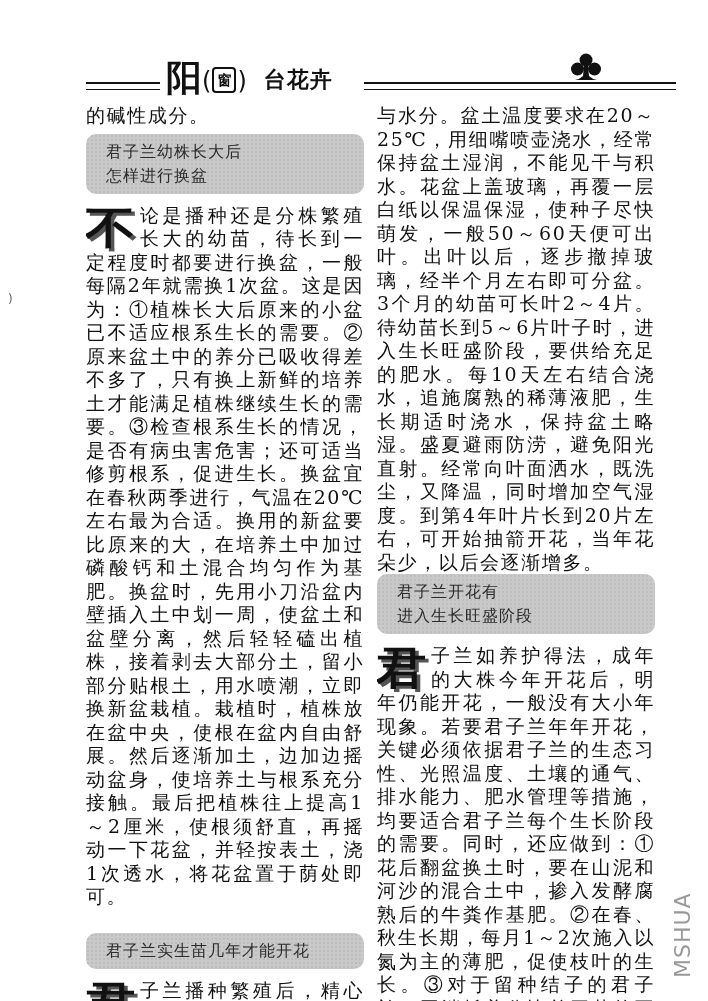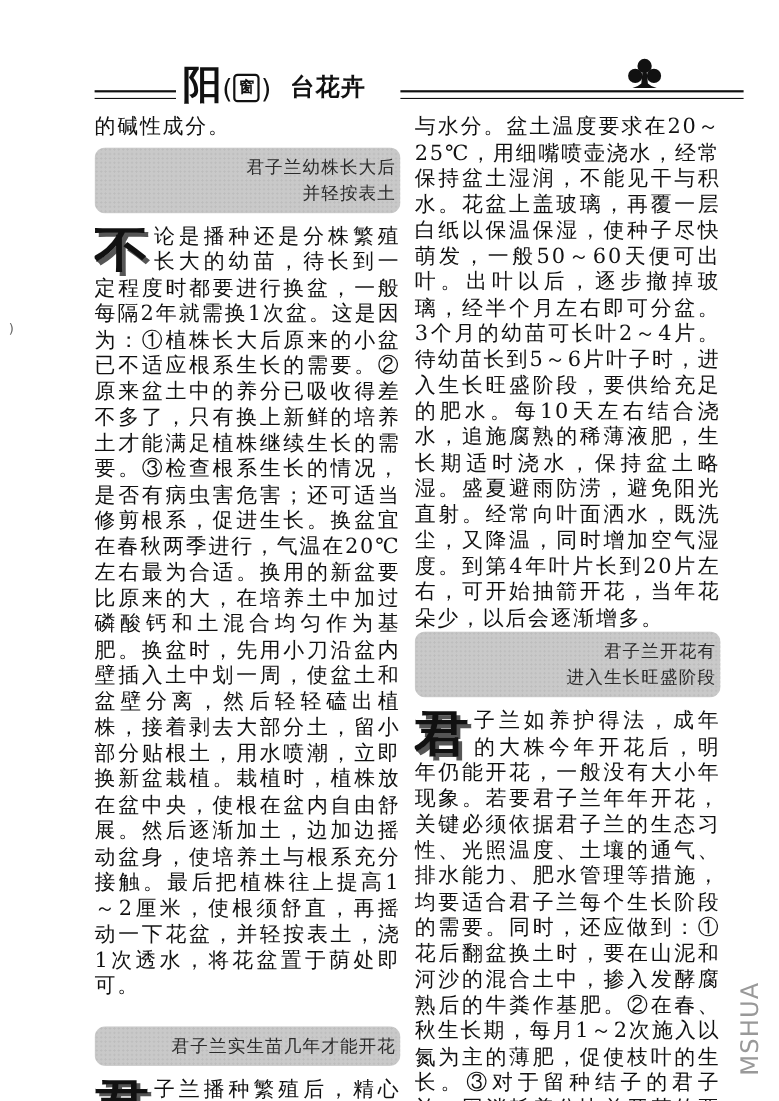--- a/index.html
+++ b/index.html
@@ -28,22 +28,22 @@
   .col-left { left: 86px; }
   .col-right { left: 377px; }
 
   .para { font-size: 19px; line-height: 23.5px; letter-spacing: 1.6px; text-align: justify; margin: 0; word-break: break-all; }
   .para.cont { }
 
   .section-title {
     background: #c9c9c9;
     background-image: radial-gradient(#bdbdbd 1px, transparent 1px);
     background-size: 4px 4px;
-    border-radius: 10px; margin: 6px 0 10px 0; padding: 6px 4px;
-    text-align: right; font-family: "DejaVu Sans", sans-serif; font-size: 16px; line-height: 24px; color: #2a2a2a; letter-spacing: 1px;
+    border-radius: 10px; margin: 6px 0 10px 0; padding: 6px 20px;
+    text-align: left; font-family: "DejaVu Sans", sans-serif; font-size: 16px; line-height: 24px; color: #2a2a2a; letter-spacing: 1px;
   }
 
   .dropcap-wrap { overflow: hidden; }
   .dropcap {
     float: left; width: 48px; height: 44px; margin: 2px 6px 0 0;
     font-family: "DejaVu Sans", sans-serif; font-weight: 900; font-size: 44px; line-height: 44px; text-align: center;
     color: #111; text-shadow: 3px 3px 0 #555; transform: scaleX(1.15);
   }
 
   .side-mark { position: absolute; left: 8px; top: 292px; font-size: 12px; color: #666; font-family: "DejaVu Sans", sans-serif; }
@@ -74,21 +74,21 @@
       <circle cx="26.5" cy="17" r="6.5" fill="#111"></circle>
       <path d="M16 14 L20 14 L21 24 Q24 27 29 28 L7 28 Q12 27 15 24 Z" fill="#111"></path>
     </svg>
   </div>
 
   <div class="col col-left">
     <p class="para cont">的碱性成分。</p>
 
     <div class="section-title">
       <div>君子兰幼株长大后</div>
-      <div>并轻按表土</div>
+      <div>怎样进行换盆</div>
     </div>
     <div class="dropcap-wrap">
       <span class="dropcap">不</span>
       <p class="para">论是播种还是分株繁殖长大的幼苗，待长到一定程度时都要进行换盆，一般每隔2年就需换1次盆。这是因为：①植株长大后原来的小盆已不适应根系生长的需要。②原来盆土中的养分已吸收得差不多了，只有换上新鲜的培养土才能满足植株继续生长的需要。③检查根系生长的情况，是否有病虫害危害；还可适当修剪根系，促进生长。换盆宜在春秋两季进行，气温在20℃左右最为合适。换用的新盆要比原来的大，在培养土中加过磷酸钙和土混合均匀作为基肥。换盆时，先用小刀沿盆内壁插入土中划一周，使盆土和盆壁分离，然后轻轻磕出植株，接着剥去大部分土，留小部分贴根土，用水喷潮，立即换新盆栽植。栽植时，植株放在盆中央，使根在盆内自由舒展。然后逐渐加土，边加边摇动盆身，使培养土与根系充分接触。最后把植株往上提高1～2厘米，使根须舒直，再摇动一下花盆，并轻按表土，浇1次透水，将花盆置于荫处即可。</p>
     </div>
 
     <div class="section-title" style="margin-top:24px;">
       <div>君子兰实生苗几年才能开花</div>
     </div>
     <div class="dropcap-wrap">

